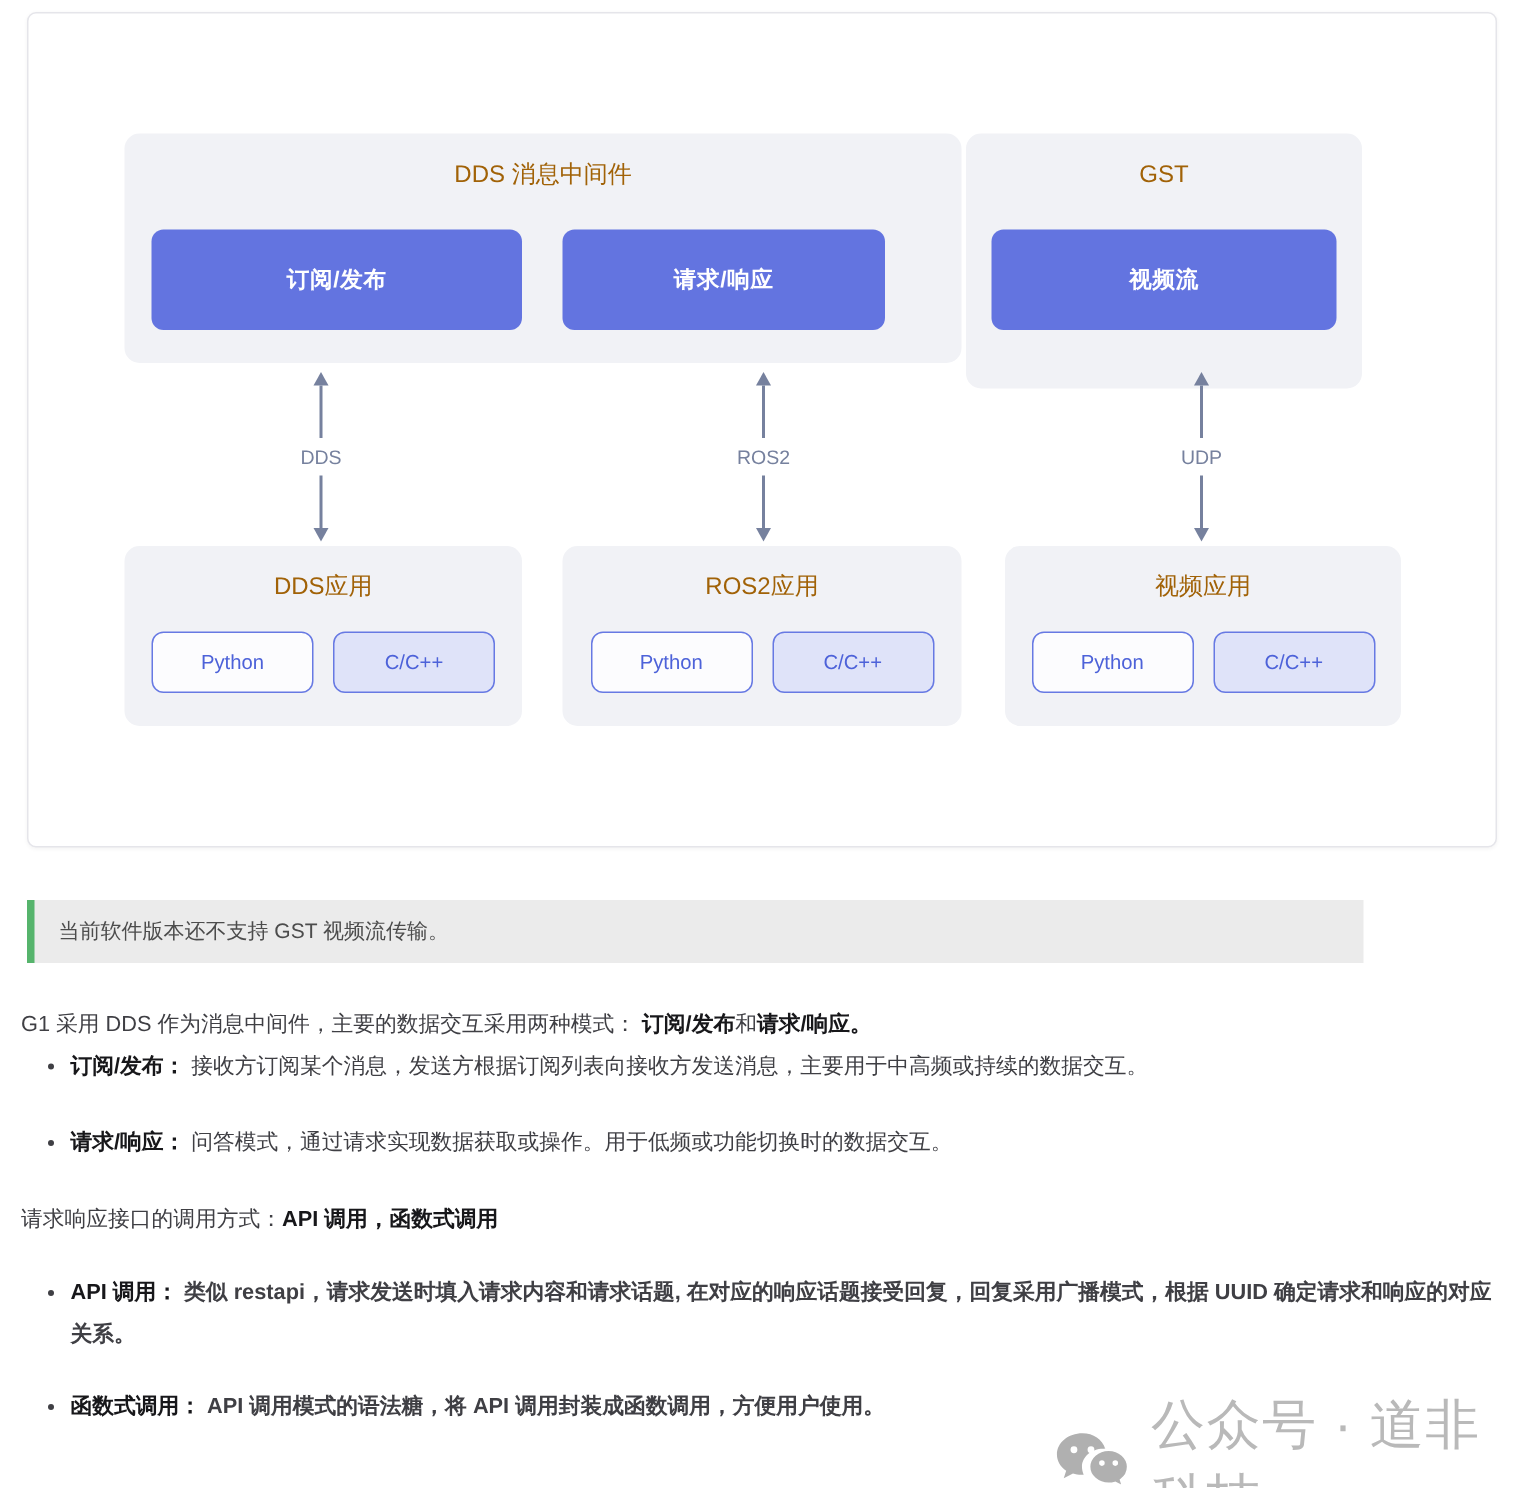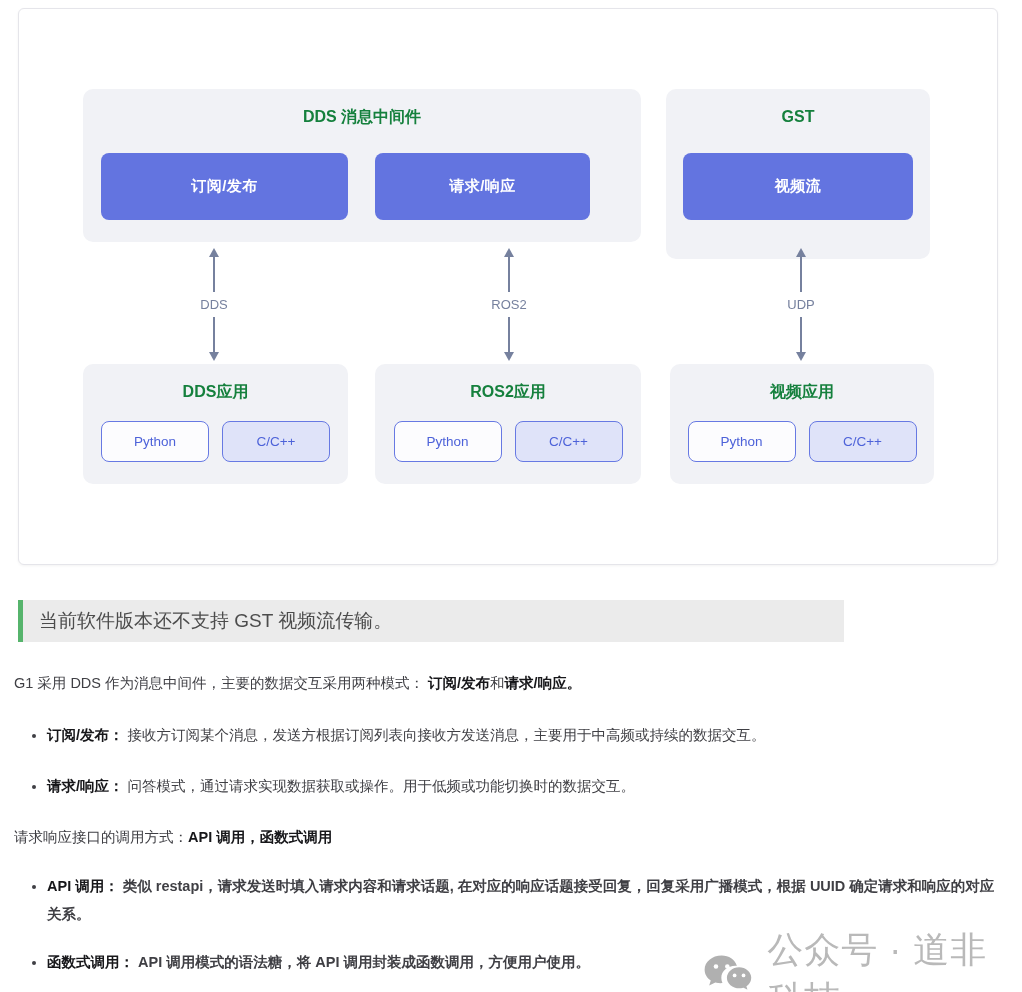--- a/index.html
+++ b/index.html
@@ -11,24 +11,24 @@
   .panel {
     position: absolute; left: 18px; top: 8px; width: 980px; height: 557px;
     background: #fff; border: 1px solid #e5e5ea; border-radius: 6px;
     box-shadow: 0 1px 3px rgba(0,0,0,0.05);
   }
   .group {
     position: absolute; background: #f1f2f6; border-radius: 10px;
   }
   .group-title {
     text-align: center; padding-top: 17px;
-    font-size: 16px; font-weight: bold; color: #15803d; line-height: 22px;
+    font-size: 16px; font-weight: normal; color: #a16207; line-height: 22px;
   }
   .mw-group-1 { left: 64px; top: 80px; width: 558px; height: 153px; }
-  .mw-group-2 { left: 647px; top: 80px; width: 264px; height: 170px; }
+  .mw-group-2 { left: 625px; top: 80px; width: 264px; height: 170px; }
   .purple-btn {
     position: absolute; top: 64px; height: 67px;
     background: #6374e0; border-radius: 8px;
     display: flex; align-items: center; justify-content: center;
     color: #ffffff; font-size: 15px; font-weight: bold; letter-spacing: 0.5px;
   }
   .btn-sub { left: 18px; width: 247px; }
   .btn-req { left: 292px; width: 215px; }
   .btn-video { left: 17px; width: 230px; }
 
@@ -59,29 +59,29 @@
   }
   .tag-python { background: #fcfcfe; }
   .tag-cpp { background: #dfe3f9; }
 
   
   .content {
     position: absolute; left: 14px; top: 600px; width: 982px;
     color: #3f3f44; font-size: 14.5px;
   }
   .callout {
-    margin-left: 4px; width: 826px; height: 42px;
+    margin-left: 4px; width: 891px; height: 42px;
     background: #ebebeb; border-left: 5px solid #56b46c;
     display: flex; align-items: center; padding-left: 16px;
-    color: #4c4c4c; font-size: 19px;
+    color: #4c4c4c; font-size: 14px;
   }
   .content p { margin-top: 27px; line-height: 28px; }
   .content p.p2 { margin-top: 23px; }
   .content b, .content strong { color: #17171a; }
-  .content ul { margin-top: 24px; padding-left: 33px; list-style: disc; }
+  .content ul { padding-left: 33px; list-style: disc; }
   .content ul.ul2 { margin-top: 21px; }
   .content li { line-height: 28px; margin-bottom: 23px; color: #3f3f44; }
   .content li:last-child { margin-bottom: 0; }
   .content ul.ul2 li { margin-bottom: 20px; font-weight: bold; }
 
   
   .watermark {
     position: absolute; left: 703px; top: 926px;
     display: flex; align-items: center; gap: 14px;
     color: #b9b9b9; font-size: 36px; letter-spacing: 1px;

